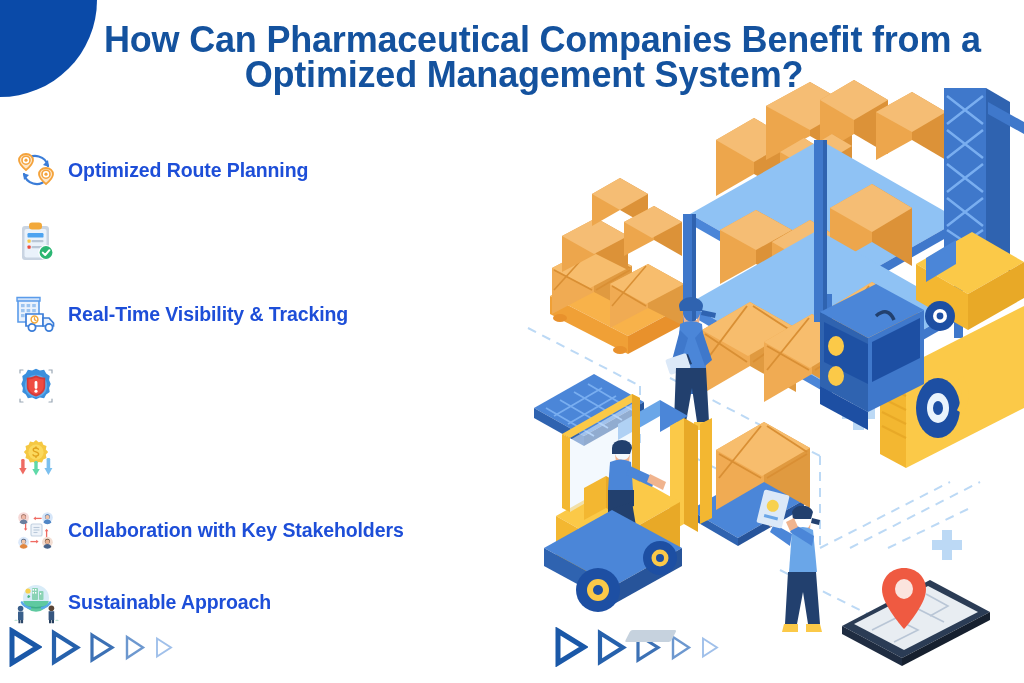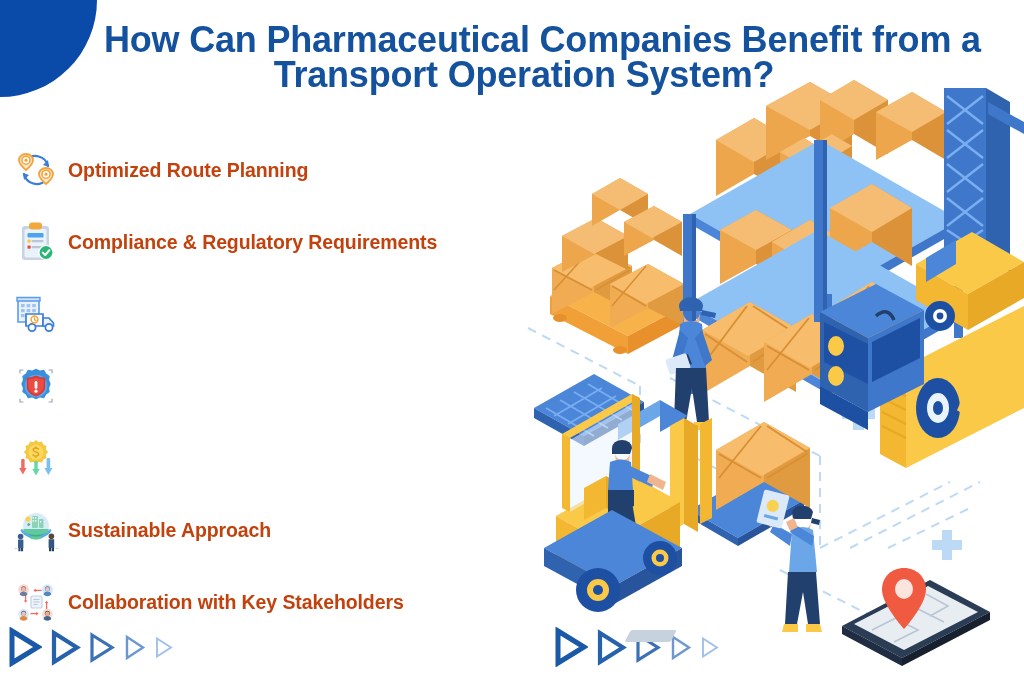--- a/index.html
+++ b/index.html
@@ -36,21 +36,21 @@
   }
   .list-item{
     display:flex;align-items:center;
     height:48px;margin-bottom:24px;
   }
   .list-item .ico{
     width:52px;min-width:52px;height:44px;
     display:flex;align-items:center;justify-content:center;
   }
   .list-item .lbl{
-    font-size:19.5px;font-weight:bold;color:#c2410c;
+    font-size:19.5px;font-weight:bold;color:#1d4ed8;
     letter-spacing:-0.1px;white-space:nowrap;
     margin-left:6px;
   }
 
   
   .arrows{position:absolute;bottom:16px;display:flex;align-items:center;gap:6px;}
   .arrows.left{left:6px;}
   .arrows.mid{left:552px;}
   .arrow{display:block;}
 
@@ -60,21 +60,21 @@
 </style>
 </head>
 <body>
 
 <div id="stage">
 
   <div class="corner-blob"></div>
 
   <div class="title-wrap">
     <div class="title-line">How Can Pharmaceutical Companies Benefit from a</div>
-    <div class="title-line">Transport Operation System?</div>
+    <div class="title-line">Optimized Management System?</div>
   </div>
 
   <div class="list">
 
     <div class="list-item">
       <span class="ico">
         <svg width="44" height="40" viewBox="0 0 44 40">
           <path d="M12 10 A13 13 0 0 1 34 16" fill="none" stroke="#3b7dd8" stroke-width="2.2" stroke-linecap="round"></path>
           <path d="M34 10 L35 17 L29 15 Z" fill="#3b7dd8"></path>
           <path d="M32 30 A13 13 0 0 1 10 24" fill="none" stroke="#3b7dd8" stroke-width="2.2" stroke-linecap="round"></path>
@@ -99,21 +99,20 @@
           <rect x="11.5" y="13" width="16" height="4.6" rx="1.2" fill="#4da3f0"></rect>
           <rect x="15.5" y="20" width="12" height="2.2" rx="1" fill="#b9c6d6"></rect>
           <rect x="11.5" y="19.4" width="3.2" height="3.4" rx="0.8" fill="#f7c948"></rect>
           <rect x="15.5" y="26" width="12" height="2.2" rx="1" fill="#b9c6d6"></rect>
           <rect x="11.5" y="25.4" width="3.2" height="3.4" rx="0.8" fill="#ee4b3c"></rect>
           <circle cx="30" cy="32.5" r="7.6" fill="#fff"></circle>
           <circle cx="30" cy="32.5" r="6.4" fill="#2bb673"></circle>
           <path d="M26.8 32.6 L29.2 35 L33.4 30.2" fill="none" stroke="#fff" stroke-width="2" stroke-linecap="round" stroke-linejoin="round"></path>
         </svg>
       </span>
-      <span class="lbl">Compliance &amp; Regulatory Requirements</span>
     </div>
 
     <div class="list-item">
       <span class="ico">
         <svg width="46" height="44" viewBox="0 0 46 44">
           <path d="M5 8 L26 8 L26 30 L5 30 Z" fill="#eaf2fd" stroke="#5a9bea" stroke-width="1.6"></path>
           <path d="M4 5.5 L27 5.5 L27 9 L4 9 Z" fill="#cfe2fa" stroke="#5a9bea" stroke-width="1.4"></path>
           <g fill="#9cc4f0">
             <rect x="8" y="12" width="3.6" height="3.2"></rect>
               <rect x="13.6" y="12" width="3.6" height="3.2"></rect>
@@ -126,20 +125,21 @@
               <rect x="19.2" y="22" width="3.6" height="3.2"></rect>
           </g>
           <path d="M13 22 L30 22 L30 34 L13 34 Z" fill="#ffffff" stroke="#3b7dd8" stroke-width="1.7"></path>
           <path d="M30 26 L36 26 L40.5 31 L40.5 34 L30 34 Z" fill="#eaf2fd" stroke="#3b7dd8" stroke-width="1.7"></path>
           <circle cx="19" cy="35.5" r="3.6" fill="#fff" stroke="#3b7dd8" stroke-width="1.8"></circle>
           <circle cx="36" cy="35.5" r="3.6" fill="#fff" stroke="#3b7dd8" stroke-width="1.8"></circle>
           <circle cx="21.5" cy="27.5" r="3.4" fill="#fff" stroke="#f2a93b" stroke-width="1.5"></circle>
           <path d="M21.5 25.6 L21.5 27.6 L23 28.6" fill="none" stroke="#f2a93b" stroke-width="1.3" stroke-linecap="round"></path>
         </svg>
       </span>
+      <span class="lbl">Real-Time Visibility &amp; Tracking</span>
     </div>
 
     <div class="list-item">
       <span class="ico">
         <svg width="42" height="42" viewBox="0 0 42 42">
           <g fill="none" stroke="#9aa7b5" stroke-width="1.2" stroke-linecap="round">
             <path d="M5 8 L5 5 L8 5"></path>
               <path d="M37 8 L37 5 L34 5"></path>
             <path d="M5 34 L5 37 L8 37"></path>
               <path d="M37 34 L37 37 L34 37"></path>
@@ -174,20 +174,74 @@
           <g>
             <rect x="32.6" y="22" width="3.6" height="11" rx="1.3" fill="#7cc0ef"></rect>
             <path d="M30.4 32 L38.4 32 L34.4 39 Z" fill="#7cc0ef"></path>
           </g>
         </svg>
       </span>
     </div>
 
     <div class="list-item">
       <span class="ico">
+        <svg width="44" height="42" viewBox="0 0 44 42">
+          <rect x="17" y="15" width="11" height="12" rx="1.6" fill="#eef3f9" stroke="#c3d2e2" stroke-width="1.2"></rect>
+          <g stroke="#b9c8da" stroke-width="1.1">
+            <path d="M19.5 18.5 h6"></path>
+              <path d="M19.5 21 h6"></path>
+              <path d="M19.5 23.5 h4"></path>
+          </g>
+          <g fill="#ef6b63">
+            <path d="M27.6 9.4 L20.8 9.4" stroke="#ef6b63" stroke-width="1.3" fill="none"></path>
+            <path d="M21.8 7.6 L19.4 9.4 L21.8 11.2 Z"></path>
+          </g>
+          <g>
+            <path d="M16.4 32.6 L23.2 32.6" stroke="#ef6b63" stroke-width="1.3" fill="none"></path>
+            <path d="M22.2 30.8 L24.6 32.6 L22.2 34.4 Z" fill="#ef6b63"></path>
+          </g>
+          <g>
+            <path d="M11.6 13.4 L11.6 20.4" stroke="#ef6b63" stroke-width="1.3" fill="none"></path>
+            <path d="M9.8 19.4 L11.6 21.8 L13.4 19.4 Z" fill="#ef6b63"></path>
+          </g>
+          <g>
+            <path d="M32.6 28.2 L32.6 21.2" stroke="#ef6b63" stroke-width="1.3" fill="none"></path>
+            <path d="M30.8 22.2 L32.6 19.8 L34.4 22.2 Z" fill="#ef6b63"></path>
+          </g>
+          <g>
+            <circle cx="9.6" cy="8.6" r="5.4" fill="#f6d9d7"></circle>
+            <path d="M9.6 5.2 a2.5 2.5 0 1 1 0 5 a2.5 2.5 0 1 1 0-5" fill="#8a5a4a"></path>
+            <circle cx="9.6" cy="8.1" r="2.2" fill="#f0b9a8"></circle>
+            <path d="M5.6 13.4 a4.2 4.2 0 0 1 8 0 a5.4 5.4 0 0 1 -8 0" fill="#6a7f9e"></path>
+          </g>
+          <g>
+            <circle cx="33.4" cy="8.6" r="5.4" fill="#d6e6f9"></circle>
+            <path d="M33.4 5.2 a2.5 2.5 0 1 1 0 5 a2.5 2.5 0 1 1 0-5" fill="#3a6fb0"></path>
+            <circle cx="33.4" cy="8.1" r="2.2" fill="#f0c4a8"></circle>
+            <path d="M29.4 13.4 a4.2 4.2 0 0 1 8 0 a5.4 5.4 0 0 1 -8 0" fill="#4f86c6"></path>
+          </g>
+          <g>
+            <circle cx="9.6" cy="33.2" r="5.4" fill="#dce9fa"></circle>
+            <path d="M9.6 29.8 a2.5 2.5 0 1 1 0 5 a2.5 2.5 0 1 1 0-5" fill="#34557f"></path>
+            <circle cx="9.6" cy="32.7" r="2.2" fill="#f0c4a8"></circle>
+            <path d="M5.6 38 a4.2 4.2 0 0 1 8 0 a5.4 5.4 0 0 1 -8 0" fill="#e0863f"></path>
+          </g>
+          <g>
+            <circle cx="33.4" cy="33.2" r="5.4" fill="#f3ded3"></circle>
+            <path d="M33.4 29.8 a2.5 2.5 0 1 1 0 5 a2.5 2.5 0 1 1 0-5" fill="#5c4430"></path>
+            <circle cx="33.4" cy="32.7" r="2.2" fill="#e8b191"></circle>
+            <path d="M29.4 38 a4.2 4.2 0 0 1 8 0 a5.4 5.4 0 0 1 -8 0" fill="#47638a"></path>
+          </g>
+        </svg>
+      </span>
+      <span class="lbl">Collaboration with Key Stakeholders</span>
+    </div>
+
+    <div class="list-item">
+      <span class="ico">
         <svg width="50" height="44" viewBox="0 0 50 44">
           <circle cx="25" cy="18" r="13" fill="#d8ecf8"></circle>
           <path d="M12.2 21 a13 13 0 0 0 25.6 0 Z" fill="#5fc9a0"></path>
           <g fill="#8bd3b5">
             <rect x="21" y="8" width="6" height="12" rx="1"></rect>
             <rect x="28" y="11" width="4.5" height="9" rx="1"></rect>
           </g>
           <rect x="21.6" y="9" width="1.4" height="1.6" fill="#fff"></rect>
           <rect x="24" y="9" width="1.4" height="1.6" fill="#fff"></rect>
           <rect x="21.6" y="12" width="1.4" height="1.6" fill="#fff"></rect>
@@ -208,74 +262,20 @@
             <path d="M37.6 31.2 h5.6 v8.8 h-5.6 z" fill="#37567f"></path>
             <path d="M38 40 h2.2 v3.2 h-2.2 z M40.8 40 h2.2 v3.2 h-2.2 z" fill="#263f5e"></path>
           </g>
           <g fill="#bfe3d4">
             <path d="M3 41 q2-3 4 0 z"></path>
               <path d="M44 41 q2-3 4 0 z"></path>
           </g>
         </svg>
       </span>
       <span class="lbl">Sustainable Approach</span>
-    </div>
-
-    <div class="list-item">
-      <span class="ico">
-        <svg width="44" height="42" viewBox="0 0 44 42">
-          <rect x="17" y="15" width="11" height="12" rx="1.6" fill="#eef3f9" stroke="#c3d2e2" stroke-width="1.2"></rect>
-          <g stroke="#b9c8da" stroke-width="1.1">
-            <path d="M19.5 18.5 h6"></path>
-              <path d="M19.5 21 h6"></path>
-              <path d="M19.5 23.5 h4"></path>
-          </g>
-          <g fill="#ef6b63">
-            <path d="M27.6 9.4 L20.8 9.4" stroke="#ef6b63" stroke-width="1.3" fill="none"></path>
-            <path d="M21.8 7.6 L19.4 9.4 L21.8 11.2 Z"></path>
-          </g>
-          <g>
-            <path d="M16.4 32.6 L23.2 32.6" stroke="#ef6b63" stroke-width="1.3" fill="none"></path>
-            <path d="M22.2 30.8 L24.6 32.6 L22.2 34.4 Z" fill="#ef6b63"></path>
-          </g>
-          <g>
-            <path d="M11.6 13.4 L11.6 20.4" stroke="#ef6b63" stroke-width="1.3" fill="none"></path>
-            <path d="M9.8 19.4 L11.6 21.8 L13.4 19.4 Z" fill="#ef6b63"></path>
-          </g>
-          <g>
-            <path d="M32.6 28.2 L32.6 21.2" stroke="#ef6b63" stroke-width="1.3" fill="none"></path>
-            <path d="M30.8 22.2 L32.6 19.8 L34.4 22.2 Z" fill="#ef6b63"></path>
-          </g>
-          <g>
-            <circle cx="9.6" cy="8.6" r="5.4" fill="#f6d9d7"></circle>
-            <path d="M9.6 5.2 a2.5 2.5 0 1 1 0 5 a2.5 2.5 0 1 1 0-5" fill="#8a5a4a"></path>
-            <circle cx="9.6" cy="8.1" r="2.2" fill="#f0b9a8"></circle>
-            <path d="M5.6 13.4 a4.2 4.2 0 0 1 8 0 a5.4 5.4 0 0 1 -8 0" fill="#6a7f9e"></path>
-          </g>
-          <g>
-            <circle cx="33.4" cy="8.6" r="5.4" fill="#d6e6f9"></circle>
-            <path d="M33.4 5.2 a2.5 2.5 0 1 1 0 5 a2.5 2.5 0 1 1 0-5" fill="#3a6fb0"></path>
-            <circle cx="33.4" cy="8.1" r="2.2" fill="#f0c4a8"></circle>
-            <path d="M29.4 13.4 a4.2 4.2 0 0 1 8 0 a5.4 5.4 0 0 1 -8 0" fill="#4f86c6"></path>
-          </g>
-          <g>
-            <circle cx="9.6" cy="33.2" r="5.4" fill="#dce9fa"></circle>
-            <path d="M9.6 29.8 a2.5 2.5 0 1 1 0 5 a2.5 2.5 0 1 1 0-5" fill="#34557f"></path>
-            <circle cx="9.6" cy="32.7" r="2.2" fill="#f0c4a8"></circle>
-            <path d="M5.6 38 a4.2 4.2 0 0 1 8 0 a5.4 5.4 0 0 1 -8 0" fill="#e0863f"></path>
-          </g>
-          <g>
-            <circle cx="33.4" cy="33.2" r="5.4" fill="#f3ded3"></circle>
-            <path d="M33.4 29.8 a2.5 2.5 0 1 1 0 5 a2.5 2.5 0 1 1 0-5" fill="#5c4430"></path>
-            <circle cx="33.4" cy="32.7" r="2.2" fill="#e8b191"></circle>
-            <path d="M29.4 38 a4.2 4.2 0 0 1 8 0 a5.4 5.4 0 0 1 -8 0" fill="#47638a"></path>
-          </g>
-        </svg>
-      </span>
-      <span class="lbl">Collaboration with Key Stakeholders</span>
     </div>
 
   </div>
 
   <div class="arrows left">
     <svg class="arrow" width="36" height="40" viewBox="0 0 36 40">
         <path d="M6 4 L32 20 L6 36 Z" fill="none" stroke="#1a58a8" stroke-width="5"></path>
       </svg>
     <svg class="arrow" width="33" height="37" viewBox="0 0 33 37">
         <path d="M6 4 L29 18.5 L6 33 Z" fill="none" stroke="#1a58a8" stroke-width="4.2" opacity="0.95"></path>

